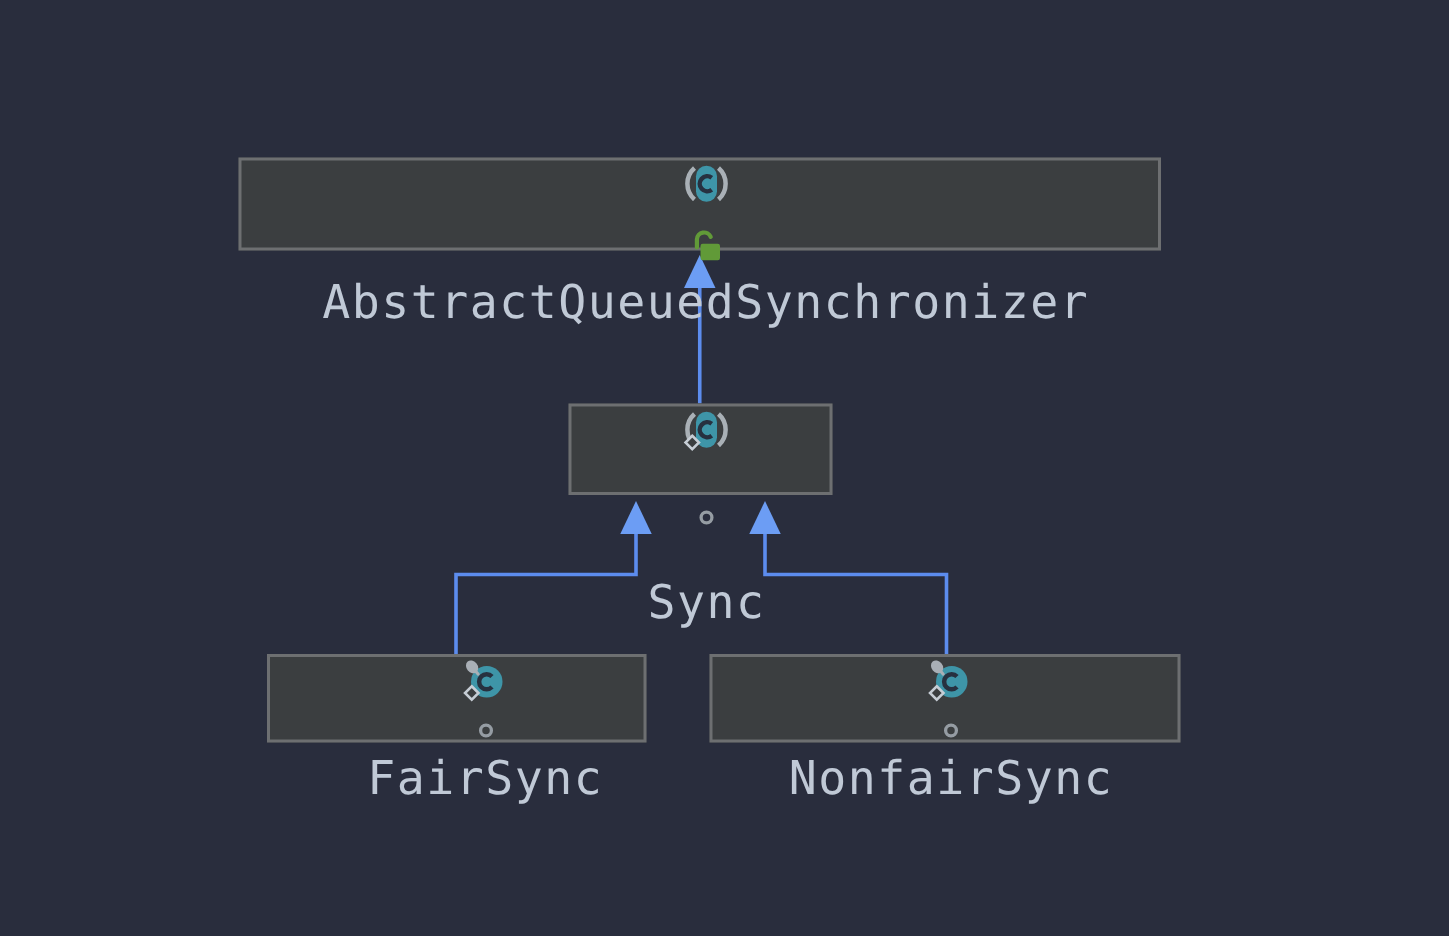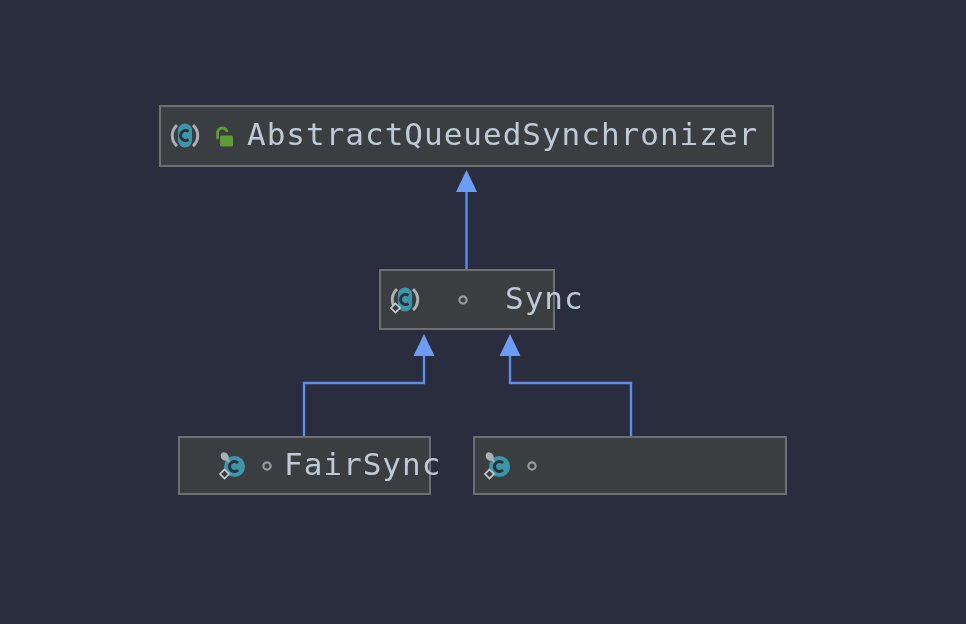--- a/index.html
+++ b/index.html
@@ -25,20 +25,21 @@
   .node {
     position: absolute;
     box-sizing: border-box;
     background: #3b3e40;
     border: 2px solid #6d6f71;
     display: flex;
     align-items: center;
     padding-left: 8px;
     gap: 11px;
     cursor: default;
+    flex-direction: column;
   }
   .node .icon {
     display: inline-flex;
     align-items: center;
     flex: 0 0 auto;
   }
   .node .label {
     color: #c0c9d6;
     font-size: 31px;
     letter-spacing: 1px;
@@ -137,15 +138,16 @@
           <rect x="6.5" y="9.5" width="2" height="4.2" rx="1"></rect>
         </g>
         <polygon points="6.5,19.5 11,24 6.5,28.5 2,24" fill="#3b3e40" stroke="#c6cdd5" stroke-width="1.7"></polygon>
       </svg>
     </span>
     <span class="icon">
       <svg width="12" height="12" viewBox="0 0 12 12">
         <circle cx="6" cy="6" r="3.6" stroke="#959ca3" stroke-width="2.2" fill="none"></circle>
       </svg>
     </span>
+    <span class="label">NonfairSync</span>
   </div>
 
 </div>
 
 </body></html>

